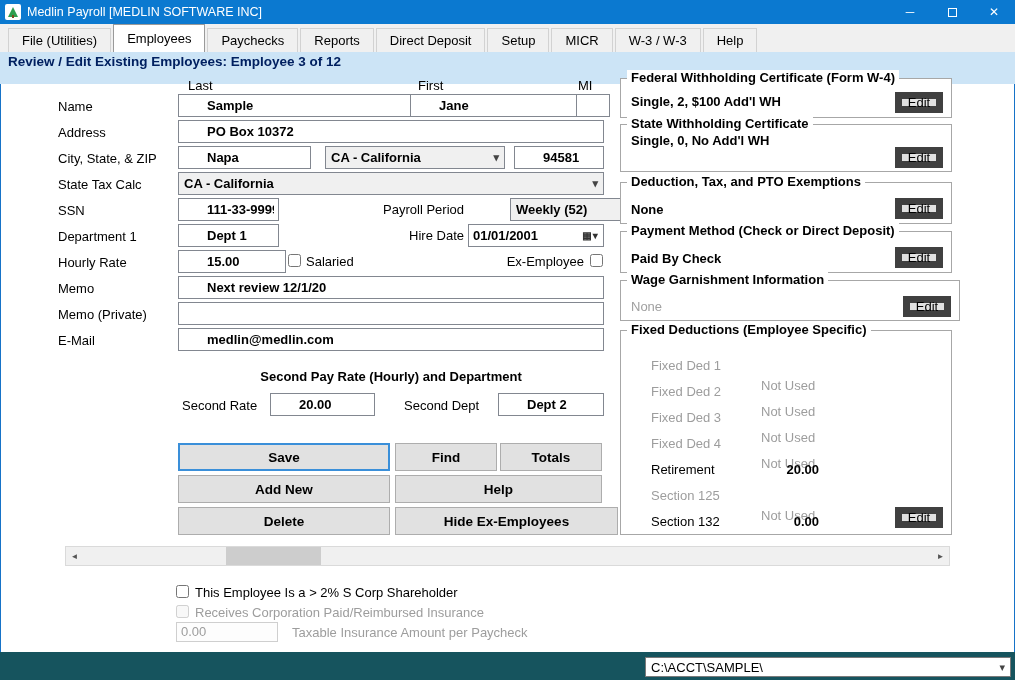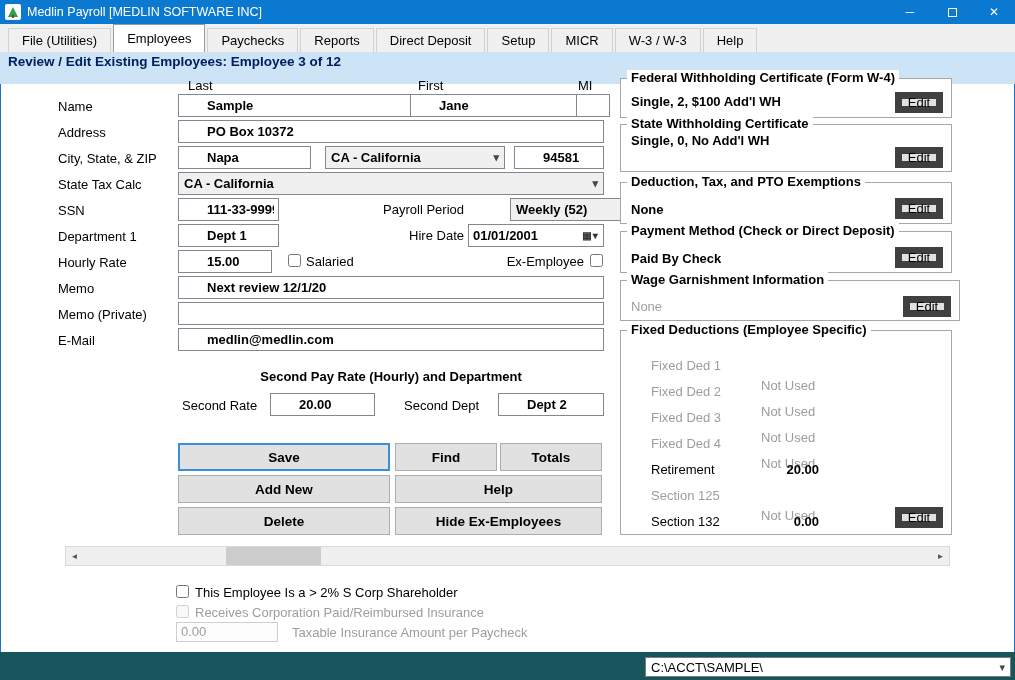--- a/index.html
+++ b/index.html
@@ -149,21 +149,21 @@
   <input class="field" style="left: 178px; top: 224px; width: 101px;" value="Dept 1">
   <div class="lbl right" style="left:340px; top:228px; width:124px;">Hire Date</div>
   <div class="datefield" style="left:468px; top:224px; width:136px;">
     <span>01/01/2001</span>
     <span class="date-btn">
         <span>▦</span>
         <span>▾</span>
       </span>
   </div>
 
-  <input class="field" style="left: 178px; top: 250px; width: 94px;" value="15.00">
+  <input class="field" style="left: 178px; top: 250px; width: 108px;" value="15.00">
   <input type="checkbox" style="left: 288px; top: 254px;">
   <div class="lbl" style="left:306px; top:254px;">Salaried</div>
   <div class="lbl right" style="left:468px; top:254px; width:116px;">Ex-Employee</div>
   <input type="checkbox" style="left: 590px; top: 254px;">
 
   <input class="field" style="left: 178px; top: 276px; width: 426px;" value="Next review 12/1/20">
   <input class="field" style="left: 178px; top: 302px; width: 426px;" value="">
   <input class="field" style="left: 178px; top: 328px; width: 426px;" value="medlin@medlin.com">
 
   <div class="second-title">Second Pay Rate (Hourly) and Department</div>
@@ -171,21 +171,21 @@
   <input class="field" style="left: 270px; top: 393px; width: 105px;" value="20.00">
   <div class="lbl" style="left:404px; top:398px;">Second Dept</div>
   <input class="field" style="left: 498px; top: 393px; width: 106px;" value="Dept 2">
 
   <button class="btn primary" style="left:178px; top:443px; width:212px; height:28px;">Save</button>
   <button class="btn" style="left:395px; top:443px; width:102px; height:28px;">Find</button>
   <button class="btn" style="left:500px; top:443px; width:102px; height:28px;">Totals</button>
   <button class="btn" style="left:178px; top:475px; width:212px; height:28px;">Add New</button>
   <button class="btn" style="left:395px; top:475px; width:207px; height:28px;">Help</button>
   <button class="btn" style="left:178px; top:507px; width:212px; height:28px;">Delete</button>
-  <button class="btn" style="left:395px; top:507px; width:207px; height:28px;">Hide Ex-Employees</button>
+  <button class="btn" style="left:395px; top:507px; width:223px; height:28px;">Hide Ex-Employees</button>
 
   <div class="hscroll">
     <div class="hs-arrow left">◄</div>
     <div class="hs-thumb"></div>
     <div class="hs-arrow right">►</div>
   </div>
 
   <input type="checkbox" style="left: 176px; top: 585px;">
   <div class="lbl" style="left:195px; top:585px;">This Employee Is a &gt; 2% S Corp Shareholder</div>
   <input type="checkbox" disabled="" style="left: 176px; top: 605px;">

